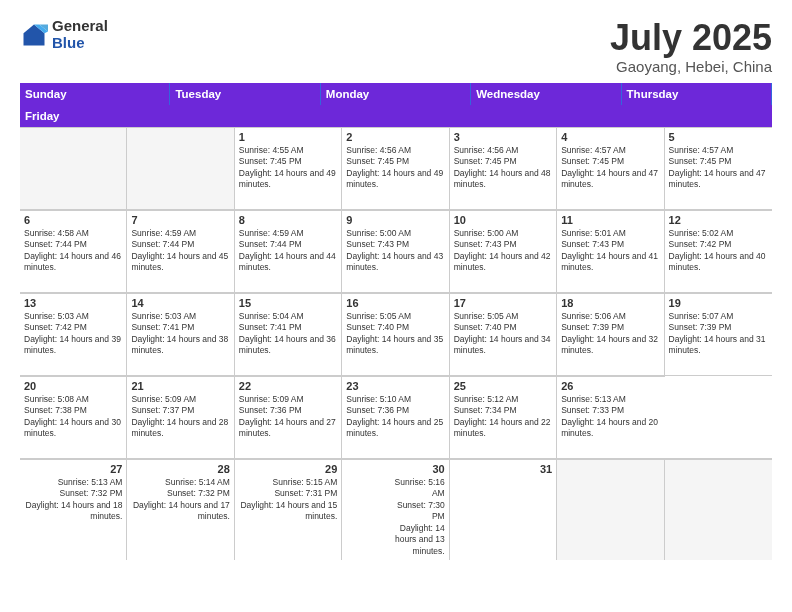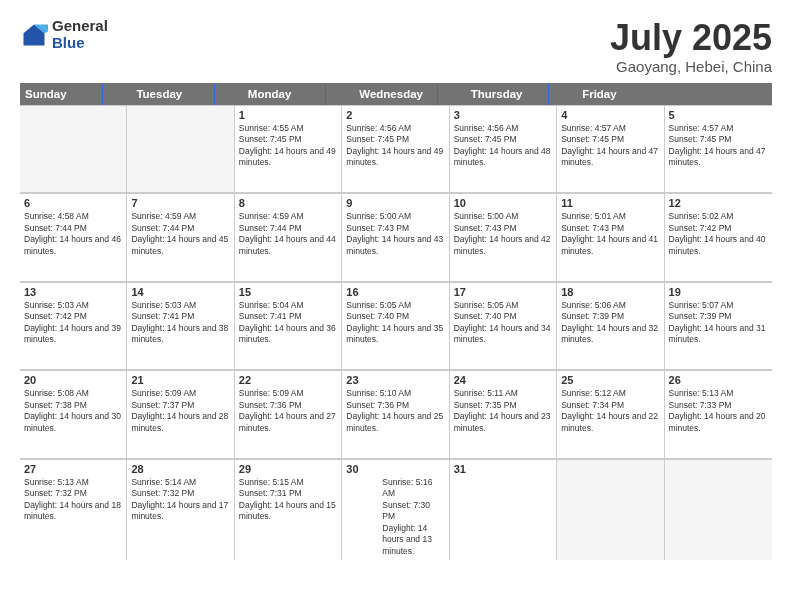--- a/index.html
+++ b/index.html
@@ -60,23 +60,22 @@
       font-size: 15px;
       color: #555;
     }
     .calendar {
       flex: 1;
       display: flex;
       flex-direction: column;
     }
     .cal-header-row {
       display: grid;
-      grid-template-columns: repeat(7, 1fr);
-      background: #737373;
-      gap: 28px;
+      grid-template-columns: repeat(5, 1fr);
+      background: #6d28d9;
     }
     .cal-header-cell {
       color: #fff;
       font-size: 11.5px;
       font-weight: bold;
       padding: 5px 5px;
       text-align: left;
       border-right: 1px solid #3366dd;
     }
     .cal-header-cell:last-child { border-right: none; }
@@ -84,21 +83,21 @@
       flex: 1;
       display: flex;
       flex-direction: column;
     }
     .cal-row {
       display: grid;
       grid-template-columns: repeat(7, 1fr);
       flex: 1;
       border-bottom: 1px solid #ccc;
     }
-    .cal-row:last-child { border-bottom: none; }
+    .cal-row:last-child { border-bottom: none; text-align: right; }
     .cal-cell {
       border-right: 1px solid #ccc;
       border-top: 1px solid #ccc;
       padding: 3px 4px;
       font-size: 9px;
       color: #333;
       vertical-align: top;
       background: #fff;
       min-height: 0;
     }
@@ -289,26 +288,20 @@
 Sunset: 7:36 PM
 Daylight: 14 hours and 27 minutes.</div>
           </div>
           <div class="cal-cell">
             <div class="cell-day">23</div>
             <div class="cell-info" style="white-space: pre-line;">Sunrise: 5:10 AM
 Sunset: 7:36 PM
 Daylight: 14 hours and 25 minutes.</div>
           </div>
           <div class="cal-cell">
-            <div class="cell-day">24</div>
-            <div class="cell-info" style="white-space: pre-line;">Sunrise: 5:11 AM
-Sunset: 7:35 PM
-Daylight: 14 hours and 23 minutes.</div>
-          </div>
-          <div class="cal-cell">
             <div class="cell-day">25</div>
             <div class="cell-info" style="white-space: pre-line;">Sunrise: 5:12 AM
 Sunset: 7:34 PM
 Daylight: 14 hours and 22 minutes.</div>
           </div>
           <div class="cal-cell">
             <div class="cell-day">26</div>
             <div class="cell-info" style="white-space: pre-line;">Sunrise: 5:13 AM
 Sunset: 7:33 PM
 Daylight: 14 hours and 20 minutes.</div>

